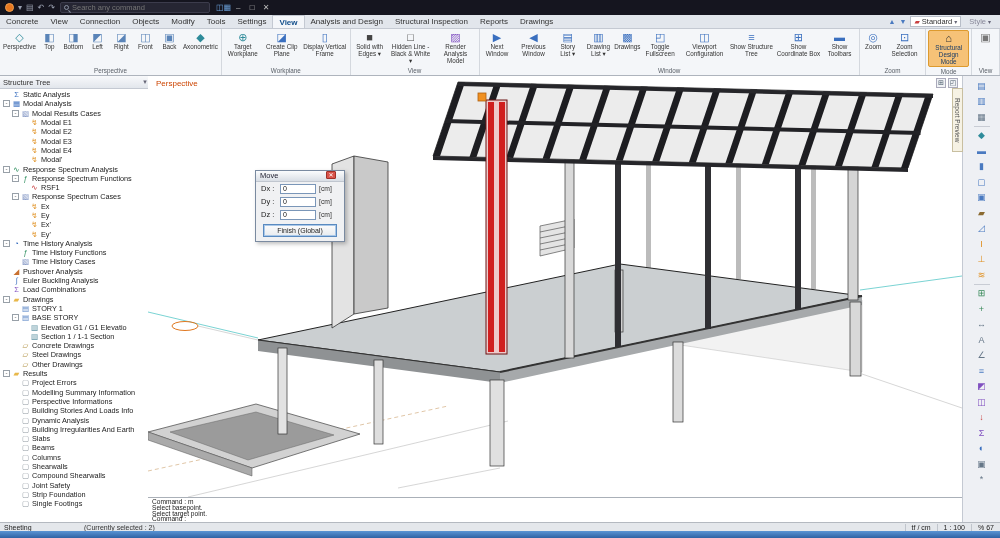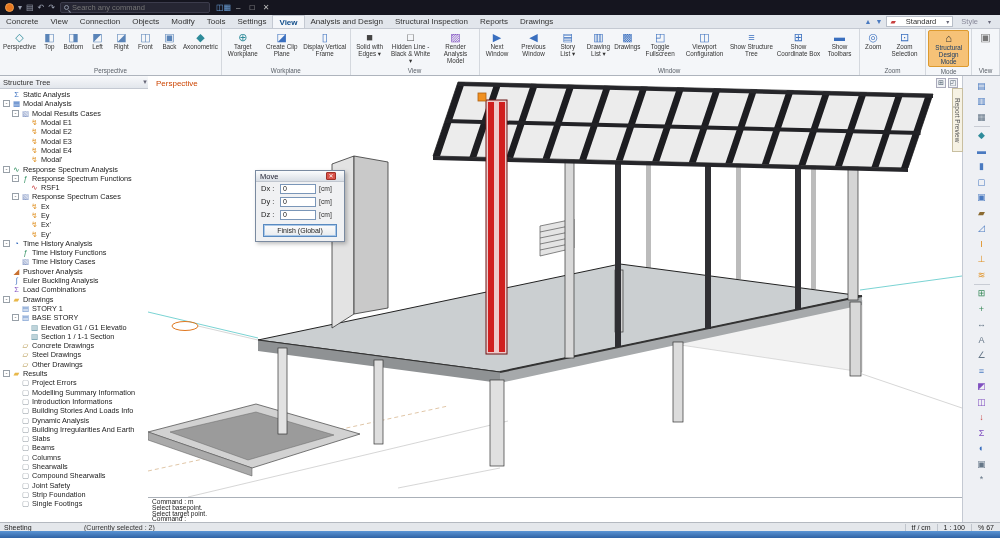--- a/index.html
+++ b/index.html
@@ -16,21 +16,21 @@
 .mag::after{content:"";position:absolute;width:3px;height:1px;background:#8890a0;transform:rotate(45deg);left:3px;top:5px;}
 #searchbox input{flex:1;background:transparent;border:none;outline:none;color:#a8aabb;font-size:7.5px;min-width:0;}
 .winbtn{width:14px;height:15px;display:flex;align-items:center;justify-content:center;font-size:8px;color:#bbb;}
 
 
 #tabsrow{position:absolute;left:0;top:15px;width:1000px;height:14px;background:#e2e6ec;border-bottom:1px solid #c4c9d2;display:flex;align-items:stretch;font-size:8px;color:#333;}
 .tab{padding:0 6px;display:flex;align-items:center;}
 .tab.active{background:#f4f6f9;color:#14508c;font-weight:bold;border:1px solid #c4c9d2;border-bottom:none;}
 #tabs-right{margin-left:auto;display:flex;align-items:center;gap:4px;padding-right:5px;}
 .mini-ic{font-size:7px;color:#4a7ac0;}
-.combo{display:flex;align-items:center;gap:10px;background:#fff;border:1px solid #b8bec8;height:11px;padding:0 3px;font-size:7.5px;color:#333;}
+.combo{display:flex;align-items:center;gap:2px;background:#fff;border:1px solid #b8bec8;height:11px;padding:0 3px;font-size:7.5px;color:#333;}
 .combo .flag{color:#c84040;font-size:7px;}
 .combo .dd{font-size:6px;color:#667;}
 .combo.dis{background:transparent;border-color:transparent;color:#889;}
 
 
 #ribbon{position:absolute;left:0;top:29px;width:1000px;height:47px;background:#f4f6f9;border-bottom:1px solid #aeb4bd;display:flex;}
 .rgroup{display:flex;flex-direction:column;border-right:1px solid #d4d8de;padding:1px 2px 0 2px;}
 .rbtns{display:flex;flex:1;align-items:stretch;gap:1px;}
 .rbtn{display:flex;flex-direction:column;align-items:center;min-width:23px;max-width:46px;padding:1px;font-size:6.3px;line-height:6.8px;text-align:center;color:#333;border-radius:2px;}
 .rbtn .ric{font-size:11px;line-height:13px;height:13px;}
@@ -50,21 +50,21 @@
 
 
 #viewport{position:absolute;left:148px;top:76px;width:814px;height:421px;background:#fff;overflow:hidden;}
 #vp-label{position:absolute;left:8px;top:3px;font-size:8px;color:#cc4400;z-index:5;}
 #vp-controls{position:absolute;right:4px;top:2px;display:flex;gap:2px;z-index:5;}
 .vp-ctl{width:10px;height:10px;border:1px solid #aab;background:#f0f2f5;font-size:7px;display:flex;align-items:center;justify-content:center;color:#456;}
 #scene{position:absolute;left:0;top:0;}
 
 
 #movedlg{position:absolute;left:107px;top:94px;width:90px;background:#f0f1f3;border:1px solid #7a8aa0;box-shadow:2px 2px 4px rgba(0,0,0,.25);z-index:10;font-size:7.5px;}
-#movedlg .dtitle{height:11px;background:linear-gradient(#fbfcfd,#d9dee5);display:flex;align-items:center;padding:0 8px 0 4px;border-bottom:1px solid #c0c6cf;color:#223;}
+#movedlg .dtitle{height:11px;background:linear-gradient(#fbfcfd,#d9dee5);display:flex;padding:0 8px 0 4px;border-bottom:1px solid #c0c6cf;color:#223;}
 #movedlg .dtitle .sp{flex:1;}
 .dclose{width:10px;height:8px;background:#d9534a;border:1px solid #a03028;color:#fff;font-size:6px;line-height:6px;text-align:center;border-radius:1px;}
 .drow{display:flex;align-items:center;gap:3px;padding:1.5px 5px;}
 .drow label{width:16px;color:#222;}
 .drow input{width:36px;height:10px;border:1px solid #7a96b8;font-size:7px;padding:0 2px;background:#fff;color:#111;}
 .drow .unit{color:#333;font-size:6.8px;}
 .dbtnrow{display:flex;justify-content:center;padding:3px 0 4px;}
 .dbtn{width:74px;height:13px;background:linear-gradient(#fcfcfc,#e8ebef);border:1px solid #5a8ac0;box-shadow:0 0 0 1px #aac8e8 inset;font-size:7px;color:#222;text-align:center;line-height:11px;}
 
 
@@ -456,21 +456,21 @@
         <span class="tlbl">Project Errors</span>
       </div>
       <div class="titem" style="padding-left: 12px;">
         <span class="tspace"></span>
         <span class="ticon" style="color: rgb(144, 152, 160);">▢</span>
         <span class="tlbl">Modelling Summary Information</span>
       </div>
       <div class="titem" style="padding-left: 12px;">
         <span class="tspace"></span>
         <span class="ticon" style="color: rgb(144, 152, 160);">▢</span>
-        <span class="tlbl">Introduction Informations</span>
+        <span class="tlbl">Perspective Informations</span>
       </div>
       <div class="titem" style="padding-left: 12px;">
         <span class="tspace"></span>
         <span class="ticon" style="color: rgb(144, 152, 160);">▢</span>
         <span class="tlbl">Building Stories And Loads Info</span>
       </div>
       <div class="titem" style="padding-left: 12px;">
         <span class="tspace"></span>
         <span class="ticon" style="color: rgb(144, 152, 160);">▢</span>
         <span class="tlbl">Dynamic Analysis</span>

